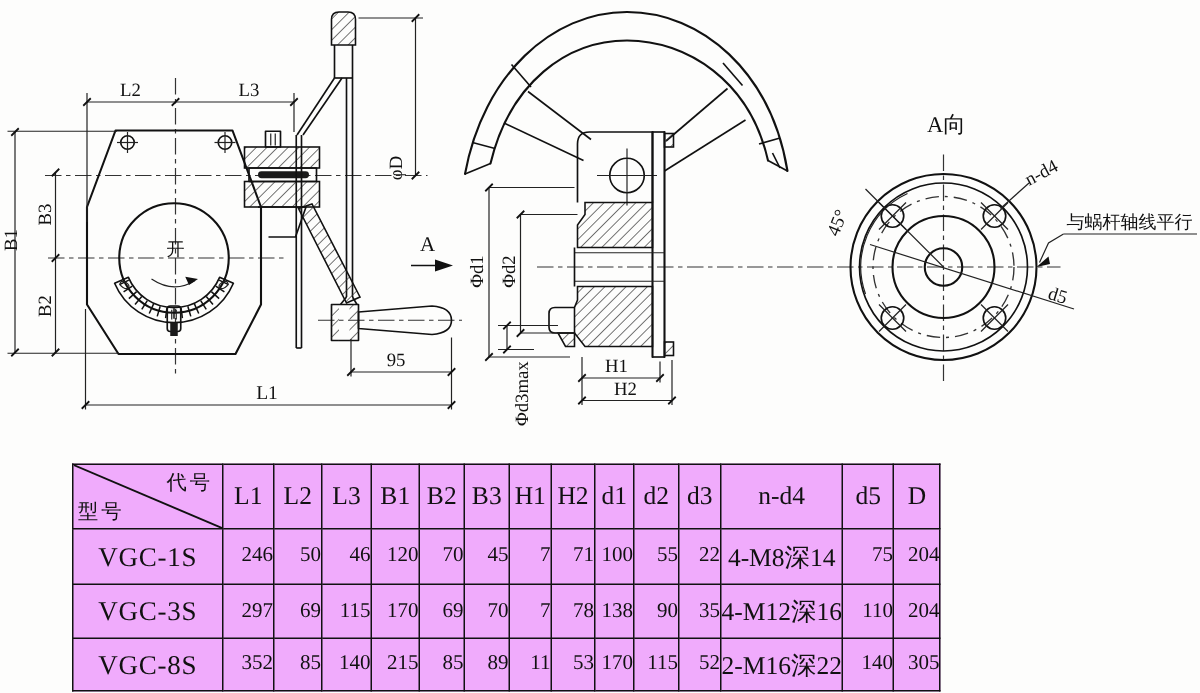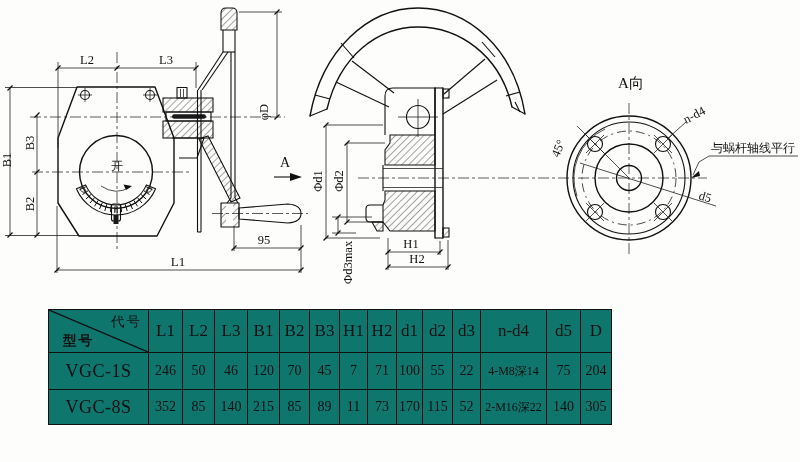--- a/index.html
+++ b/index.html
@@ -15,31 +15,31 @@
   .tick{stroke:#111;stroke-width:1.2;}
   .arr{fill:#111;stroke:none;}
   .dim{font-size:12.5px;}
   .dimb{font-size:13px;}
   .hatched{fill:url(#h45);stroke:#111;stroke-width:1.05;}
 
   #drawing-title{position:absolute;left:55px;top:279px;font-size:13.5px;letter-spacing:1px;
         font-family:"Liberation Serif",serif;}
 
   #spec-table{position:absolute;left:48px;top:309px;border-collapse:collapse;table-layout:fixed;
-        background:#0f766e;}
+        background:#f0abfc;}
   #spec-table td{border:1.6px solid #111;text-align:center;vertical-align:middle;padding:0;
         font-family:"Liberation Serif",serif;overflow:hidden;white-space:nowrap;}
   #spec-table .hdr{font-size:17px;}
   #spec-table .model{font-size:18px;letter-spacing:0.5px;}
-  #spec-table .val{font-size:14px;}
-  #spec-table .vald4{font-size:12px;}
+  #spec-table .val{font-size:14px;text-align:right;}
+  #spec-table .vald4{font-size:17px;}
   #corner-cell{position:relative;}
   #corner-cell svg{position:absolute;left:0;top:0;width:100%;height:100%;}
   #corner-top{position:absolute;right:6px;top:3px;font-size:13.5px;letter-spacing:2px;}
-  #corner-bottom{position:absolute;left:14px;bottom:2px;font-size:13.5px;letter-spacing:2px;font-weight:bold;}
+  #corner-bottom{position:absolute;left:3px;bottom:2px;font-size:13.5px;letter-spacing:2px;}
 </style>
 </head>
 <body>
 
 <div id="page">
 
 <svg width="800" height="308" viewBox="0 0 800 308">
   <defs>
     <pattern id="h45" width="5" height="5" patternUnits="userSpaceOnUse" patternTransform="rotate(45)">
       <line x1="0" y1="0" x2="0" y2="5" stroke="#333" stroke-width="0.9"></line>
@@ -348,30 +348,47 @@
     <td class="val">45</td>
     <td class="val">7</td>
     <td class="val">71</td>
     <td class="val">100</td>
     <td class="val">55</td>
     <td class="val">22</td>
     <td class="vald4">4-M8深14</td>
     <td class="val">75</td>
     <td class="val">204</td>
   </tr>
+  <tr style="height:36px">
+    <td class="model">VGC-3S</td>
+    <td class="val">297</td>
+    <td class="val">69</td>
+    <td class="val">115</td>
+    <td class="val">170</td>
+    <td class="val">69</td>
+    <td class="val">70</td>
+    <td class="val">7</td>
+    <td class="val">78</td>
+    <td class="val">138</td>
+    <td class="val">90</td>
+    <td class="val">35</td>
+    <td class="vald4">4-M12深16</td>
+    <td class="val">110</td>
+    <td class="val">204</td>
+  </tr>
   <tr style="height:35px">
     <td class="model">VGC-8S</td>
     <td class="val">352</td>
     <td class="val">85</td>
     <td class="val">140</td>
     <td class="val">215</td>
     <td class="val">85</td>
     <td class="val">89</td>
     <td class="val">11</td>
-    <td class="val">73</td>
+    <td class="val">53</td>
     <td class="val">170</td>
     <td class="val">115</td>
     <td class="val">52</td>
     <td class="vald4">2-M16深22</td>
     <td class="val">140</td>
     <td class="val">305</td>
   </tr>
 </tbody>
     </table>
 

